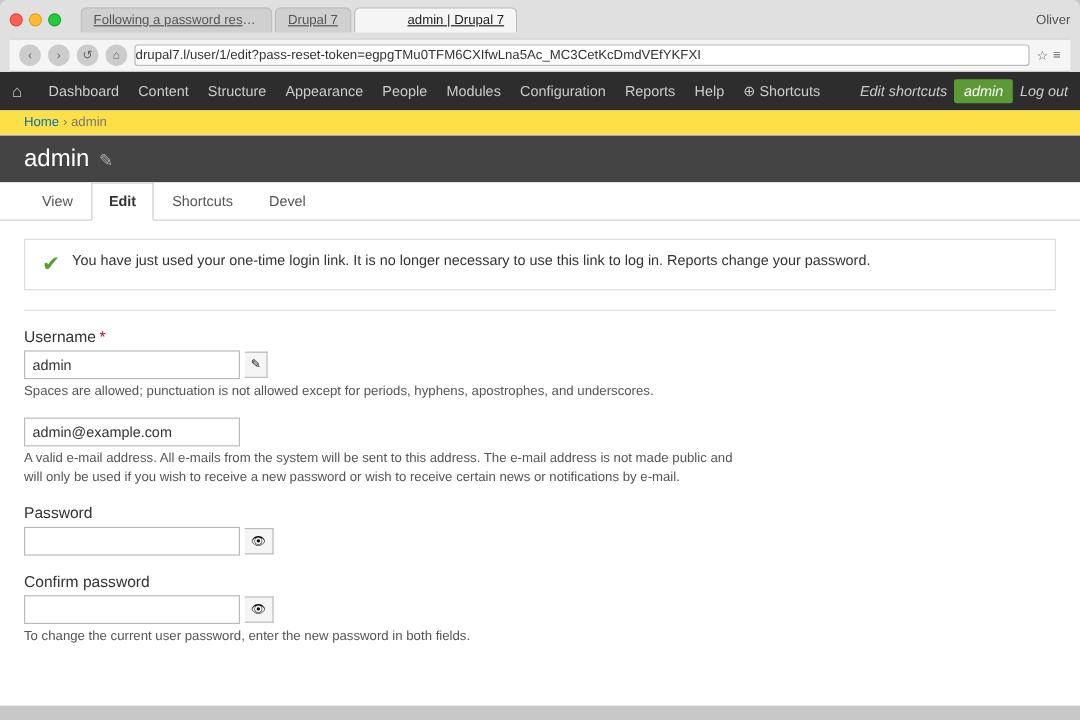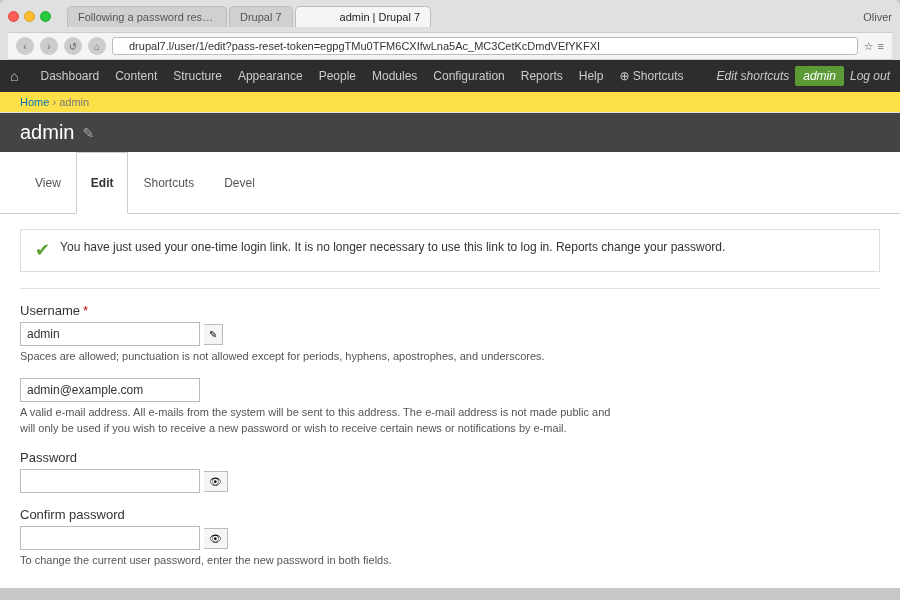--- a/index.html
+++ b/index.html
@@ -48,20 +48,21 @@
       border-radius: 5px 5px 0 0;
       padding: 4px 10px;
       font-size: 11px;
       color: #555;
       white-space: nowrap;
       max-width: 160px;
       overflow: hidden;
       text-overflow: ellipsis;
       border: 1px solid #bbb;
       border-bottom: none;
+      text-decoration: underline;
     }
     .browser-tab.active {
       background: #f5f5f5;
       color: #222;
       padding-left: 44px;
     }
 
     .browser-toolbar {
       background: #f5f5f5;
       display: flex;
@@ -76,21 +77,21 @@
       background: #ccc;
       border-radius: 50%;
       display: flex; align-items: center; justify-content: center;
       font-size: 10px; color: #666; cursor: pointer;
     }
     .address-bar {
       flex: 1;
       background: white;
       border: 1px solid #bbb;
       border-radius: 3px;
-      padding: 2px 16px;
+      padding: 2px 0;
       font-size: 11px;
       color: #333;
       white-space: nowrap;
       overflow: hidden;
       text-overflow: ellipsis;
     }
     .toolbar-icons {
       display: flex; gap: 4px; align-items: center;
     }
     .toolbar-icon {
@@ -180,21 +181,21 @@
 
     
     .tabs {
       display: flex;
       background: white;
       border-bottom: 1px solid #ccc;
       padding: 0 20px;
       gap: 0;
     }
     .tab {
-      padding: 23px 14px;
+      padding: 8px 14px;
       font-size: 12px;
       color: #555;
       cursor: pointer;
       border: 1px solid transparent;
       border-bottom: none;
       margin-bottom: -1px;
     }
     .tab.active {
       background: white;
       border: 1px solid #ccc;

